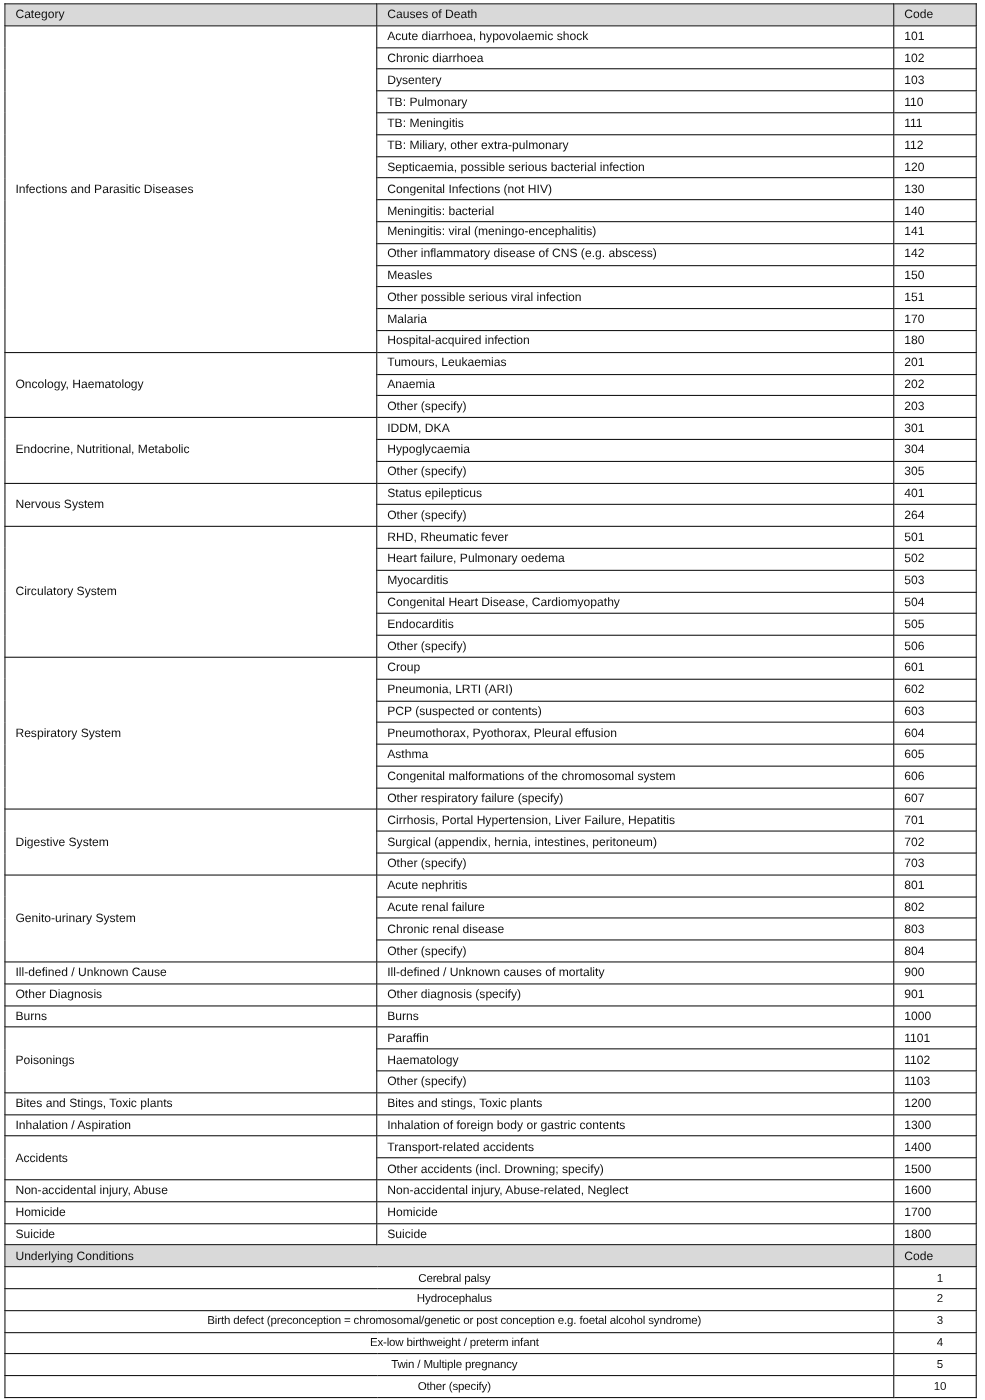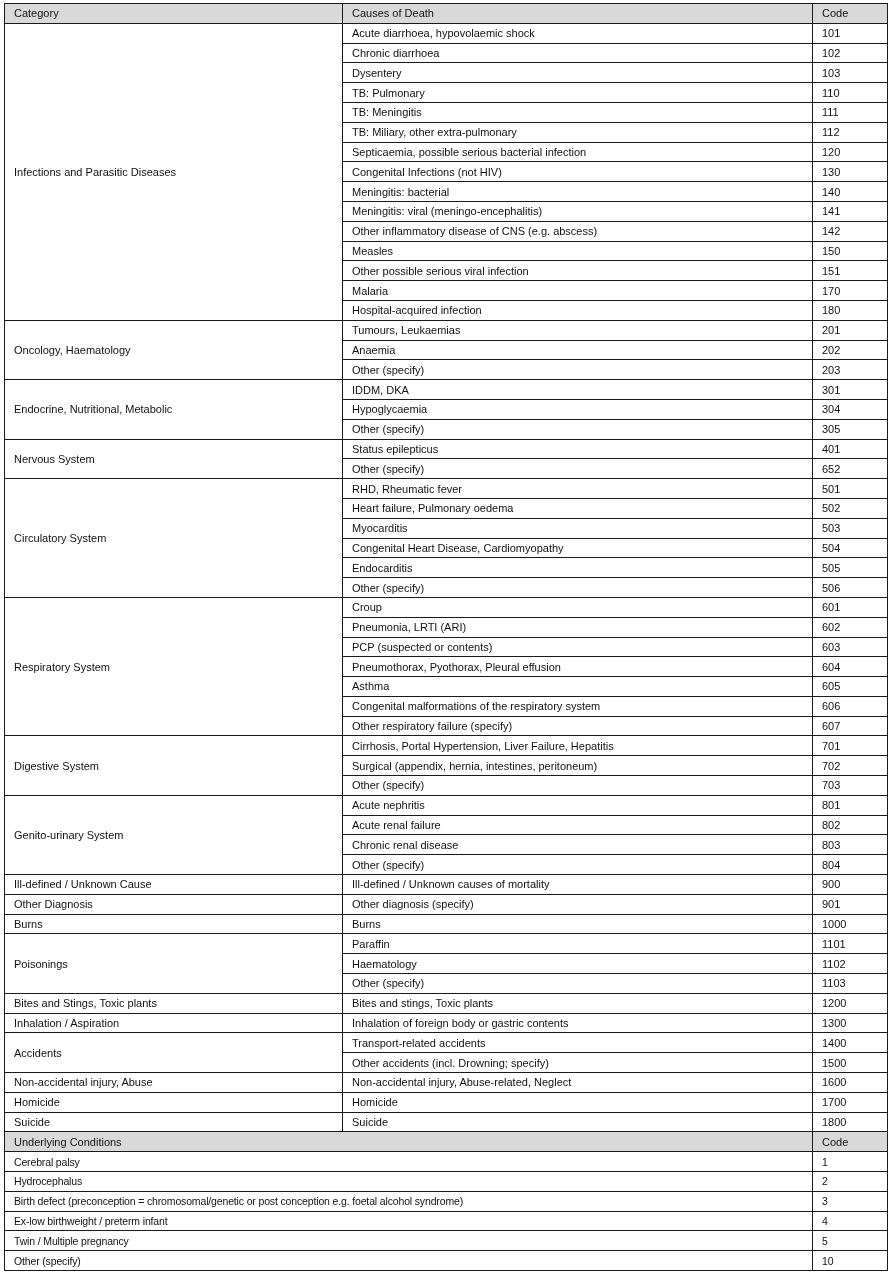--- a/index.html
+++ b/index.html
@@ -9,21 +9,21 @@
                 border-collapse: collapse; table-layout: fixed; padding-left: 16px; }
   table.codes td, table.codes th {
     border: 1px solid #1a1a1a; padding: 0 0 0 9px; height: 18.8px;
     text-align: left; font-weight: normal; white-space: nowrap; overflow: hidden;
     line-height: 18px; vertical-align: middle;
   }
   table.codes tr.hdr th, table.codes tr.hdr td { background: #d9d9d9; }
   col.c1 { width: 338px; }
   col.c2 { width: 470px; }
   col.c3 { width: 75px; }
-  table.codes tr.under td { font-family: "Liberation Sans", sans-serif; font-size: 10.5px; letter-spacing: -0.15px; }
+  table.codes tr.under td { font-family: "Liberation Sans", sans-serif; font-size: 10.5px; letter-spacing: -0.15px; text-align: center; }
 </style>
 </head>
 <body>
 
 <table class="codes">
   <colgroup>
       <col class="c1">
       <col class="c2">
       <col class="c3">
     </colgroup>
@@ -122,21 +122,21 @@
         <td>Other (specify)</td>
         <td>305</td>
       </tr>
       <tr>
         <td rowspan="2">Nervous System</td>
         <td>Status epilepticus</td>
         <td>401</td>
       </tr>
       <tr>
         <td>Other (specify)</td>
-        <td>652</td>
+        <td>264</td>
       </tr>
       <tr>
         <td rowspan="6">Circulatory System</td>
         <td>RHD, Rheumatic fever</td>
         <td>501</td>
       </tr>
       <tr>
         <td>Heart failure, Pulmonary oedema</td>
         <td>502</td>
       </tr>
@@ -171,21 +171,21 @@
       </tr>
       <tr>
         <td>Pneumothorax, Pyothorax, Pleural effusion</td>
         <td>604</td>
       </tr>
       <tr>
         <td>Asthma</td>
         <td>605</td>
       </tr>
       <tr>
-        <td>Congenital malformations of the respiratory system</td>
+        <td>Congenital malformations of the chromosomal system</td>
         <td>606</td>
       </tr>
       <tr>
         <td>Other respiratory failure (specify)</td>
         <td>607</td>
       </tr>
       <tr>
         <td rowspan="3">Digestive System</td>
         <td>Cirrhosis, Portal Hypertension, Liver Failure, Hepatitis</td>
         <td>701</td>

